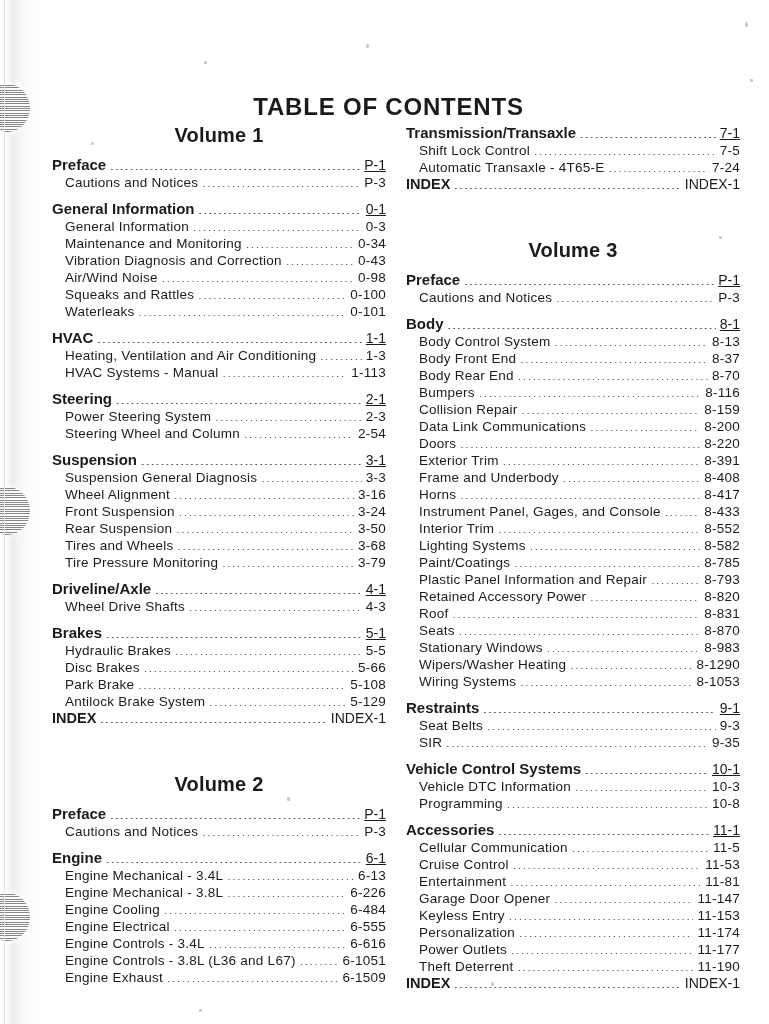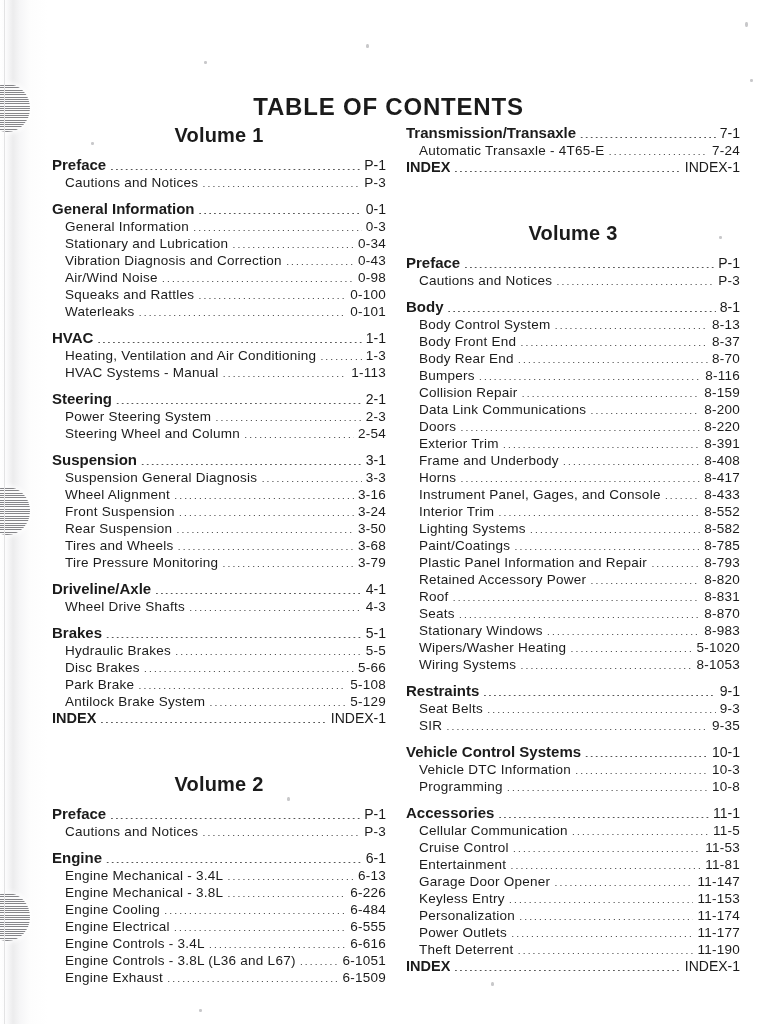--- a/index.html
+++ b/index.html
@@ -128,21 +128,21 @@
     flex: 0 0 auto;
     text-align: right;
   }
 
   
   .toc-row.section {
     font-size: 15px;
     font-weight: bold;
     margin-top: 9px;
   }
-  .toc-row.section .toc-page { font-weight: normal; font-size: 14px; }
+  .toc-row.section .toc-page { font-weight: normal; font-size: 14px; text-decoration: underline; }
   .toc-row.section.first { margin-top: 0; }
 
   
   .toc-row.sub {
     font-size: 13.5px;
     font-weight: normal;
     padding-left: 13px;
     letter-spacing: 0.25px;
   }
   .toc-row.sub .toc-page { font-size: 13.5px; }
@@ -202,21 +202,21 @@
           <span class="toc-label">General Information</span>
           <span class="toc-leader"></span>
           <span class="toc-page">0-1</span>
         </div>
         <div class="toc-row sub">
           <span class="toc-label">General Information</span>
           <span class="toc-leader"></span>
           <span class="toc-page">0-3</span>
         </div>
         <div class="toc-row sub">
-          <span class="toc-label">Stationary and Lubrication</span>
+          <span class="toc-label">Maintenance and Monitoring</span>
           <span class="toc-leader"></span>
           <span class="toc-page">0-34</span>
         </div>
         <div class="toc-row sub">
           <span class="toc-label">Vibration Diagnosis and Correction</span>
           <span class="toc-leader"></span>
           <span class="toc-page">0-43</span>
         </div>
         <div class="toc-row sub">
           <span class="toc-label">Air/Wind Noise</span>
@@ -390,20 +390,25 @@
           <span class="toc-page">6-1509</span>
         </div>
       </div>
     <div class="column right" id="col-right">
         <div class="toc-row section first">
           <span class="toc-label">Transmission/Transaxle</span>
           <span class="toc-leader"></span>
           <span class="toc-page">7-1</span>
         </div>
         <div class="toc-row sub">
+          <span class="toc-label">Shift Lock Control</span>
+          <span class="toc-leader"></span>
+          <span class="toc-page">7-5</span>
+        </div>
+        <div class="toc-row sub">
           <span class="toc-label">Automatic Transaxle - 4T65-E</span>
           <span class="toc-leader"></span>
           <span class="toc-page">7-24</span>
         </div>
         <div class="toc-row index">
           <span class="toc-label">INDEX</span>
           <span class="toc-leader"></span>
           <span class="toc-page">INDEX-1</span>
         </div>
         <div class="volume-heading spaced">Volume 3</div>
@@ -513,21 +518,21 @@
           <span class="toc-page">8-870</span>
         </div>
         <div class="toc-row sub">
           <span class="toc-label">Stationary Windows</span>
           <span class="toc-leader"></span>
           <span class="toc-page">8-983</span>
         </div>
         <div class="toc-row sub">
           <span class="toc-label">Wipers/Washer Heating</span>
           <span class="toc-leader"></span>
-          <span class="toc-page">5-1020</span>
+          <span class="toc-page">8-1290</span>
         </div>
         <div class="toc-row sub">
           <span class="toc-label">Wiring Systems</span>
           <span class="toc-leader"></span>
           <span class="toc-page">8-1053</span>
         </div>
         <div class="toc-row section">
           <span class="toc-label">Restraints</span>
           <span class="toc-leader"></span>
           <span class="toc-page">9-1</span>

